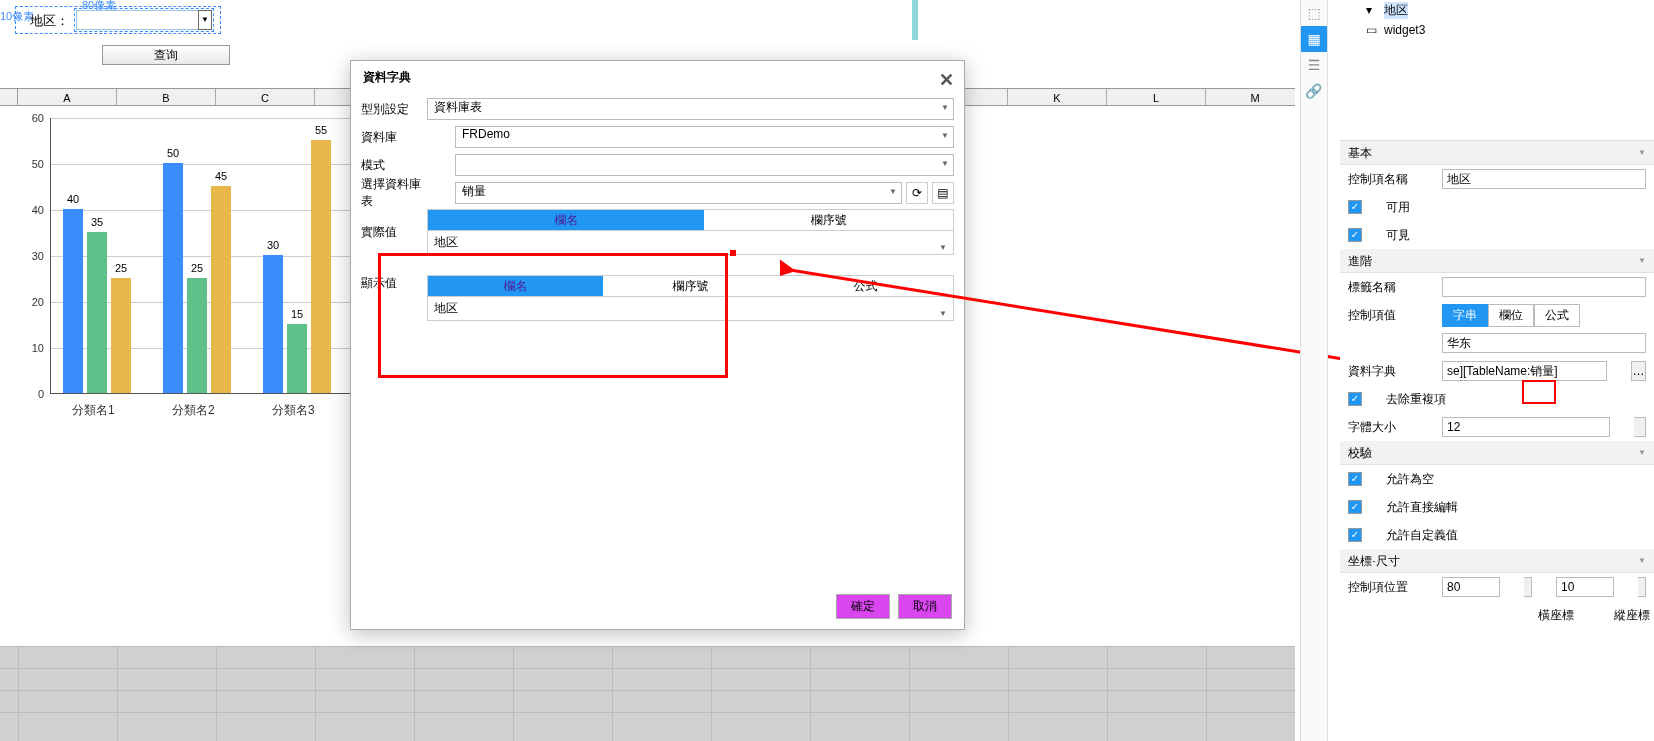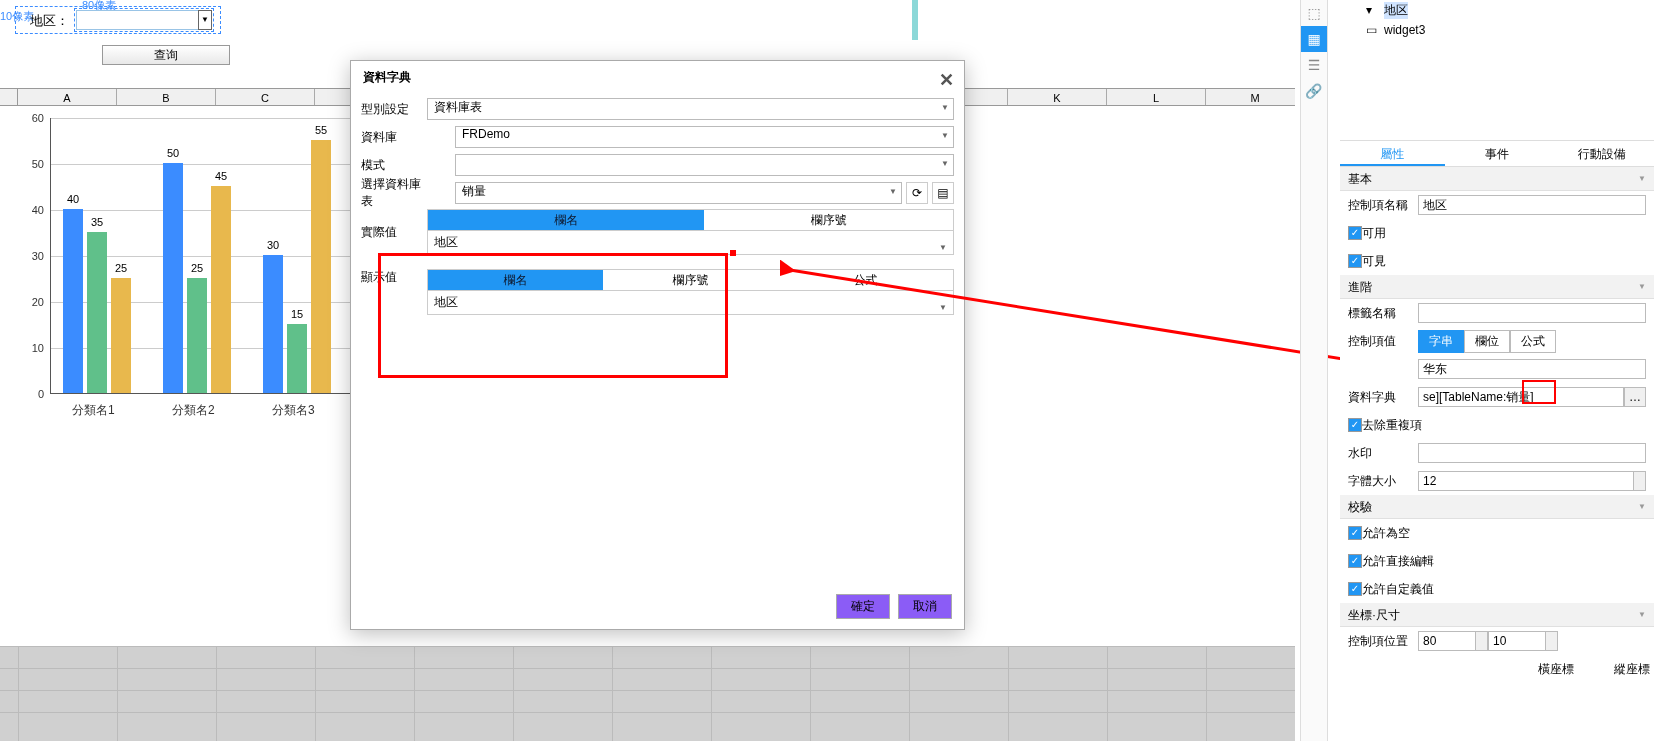--- a/index.html
+++ b/index.html
@@ -51,21 +51,21 @@
 .tree-item.sel span.lbl { background:#d0e4ff; }
 .tree-ico { width:14px; height:14px; display:inline-block; }
 
 
 .props { position:absolute; top:140px; left:1340px; width:314px; height:601px; background:#fff; border-top:1px solid #ddd; }
 .props-tabs { display:flex; height:26px; border-bottom:1px solid #ddd; }
 .props-tab { flex:1; text-align:center; line-height:26px; cursor:pointer; }
 .props-tab.active { border-bottom:2px solid #2196f3; color:#2196f3; }
 .section-hdr { height:24px; line-height:24px; padding:0 8px; background:#f2f2f2; border-bottom:1px solid #e0e0e0; position:relative; }
 .section-hdr .caret { position:absolute; right:8px; color:#999; font-size:8px; }
-.prop-row { display:flex; align-items:center; height:28px; padding:0 8px; gap:0; }
+.prop-row { display:flex; align-items:center; height:28px; padding:0 8px; gap:24px; }
 .prop-label { width:70px; flex-shrink:0; }
 .prop-input { flex:1; height:20px; border:1px solid #bbb; padding:0 4px; background:#fff; }
 .checkbox { width:14px; height:14px; border:1px solid #999; background:#2196f3; color:#fff; text-align:center; line-height:12px; font-size:10px; }
 .btn-group { display:flex; }
 .btn-group .bg-btn { padding:2px 10px; border:1px solid #bbb; cursor:pointer; background:#fff; }
 .btn-group .bg-btn.active { background:#2196f3; color:#fff; border-color:#2196f3; }
 .more-btn { width:22px; height:20px; border:1px solid #bbb; background:#f0f0f0; text-align:center; cursor:pointer; line-height:18px; }
 .red-box-small { position:absolute; border:2px solid red; pointer-events:none; }
 .num-input { width:58px; height:20px; border:1px solid #bbb; padding:0 4px; }
 .spinner { width:12px; height:20px; border:1px solid #bbb; border-left:none; background:#f0f0f0; }
@@ -75,27 +75,27 @@
 .modal-title { height:30px; line-height:30px; padding:0 12px; font-size:14px; font-weight:bold; position:relative; }
 .modal-close { position:absolute; right:10px; top:4px; font-size:18px; cursor:pointer; color:#555; }
 .modal-body { padding:4px 10px; }
 .m-row { display:flex; align-items:center; height:28px; gap:4px; }
 .m-label { width:62px; flex-shrink:0; }
 .m-select { flex:1; height:22px; border:1px solid #bbb; padding:0 6px; background:#fff; position:relative; }
 .m-select .caret { position:absolute; right:4px; top:4px; font-size:8px; color:#666; }
 .m-select.indent { margin-left:28px; }
 .tab-header { display:flex; height:22px; border:1px solid #ccc; }
 .tab-h { flex:1; text-align:center; line-height:20px; background:#fff; }
-.tab-h.active { background:#2196f3; color:#0f172a; }
+.tab-h.active { background:#2196f3; color:#4c1d95; }
 .tab-h.false-cell { flex:0.9; }
 .m-value-row { height:24px; border:1px solid #ccc; border-top:none; padding:0 6px; line-height:22px; position:relative;}
 .m-value-row .caret { position:absolute; right:6px; top:6px; font-size:8px; color:#666; }
 .refresh-ic { width:22px; height:22px; border:1px solid #ccc; text-align:center; line-height:20px; cursor:pointer; }
 .modal-footer { position:absolute; bottom:10px; right:12px; display:flex; gap:8px; }
-.modal-btn { padding:3px 14px; border:1px solid #aaa; background:#8b5cf6; cursor:pointer; }
+.modal-btn { padding:3px 14px; border:1px solid #aaa; background:#d946ef; cursor:pointer; }
 
 
 .red-annotation { position:absolute; border:3px solid red; pointer-events:none; }
 .red-arrow { position:absolute; pointer-events:none; }
 </style>
 </head>
 <body>
 
 <div class="form-area">
   <div class="dashed-box" style="top:6px; left:15px; width:206px; height:28px;"></div>
@@ -233,21 +233,21 @@
         <div class="tab-header">
           <div class="tab-h active" style="flex:1;">欄名</div>
           <div class="tab-h false-cell">欄序號</div>
         </div>
         <div class="m-value-row">
           <span>地区</span><span class="caret">▼</span>
         </div>
       </div>
     </div>
 
-    <div class="m-row" style="height:auto; align-items:flex-start; margin-top:14px;">
+    <div class="m-row" style="height:auto; align-items:flex-start; margin-top:20px;">
       <div class="m-label">顯示值</div>
       <div style="flex:1;">
         <div class="tab-header">
           <div class="tab-h active" style="flex:0.66;">欄名</div>
           <div class="tab-h" style="flex:0.66;">欄序號</div>
           <div class="tab-h" style="flex:0.66;">公式</div>
         </div>
         <div class="m-value-row">
           <span>地区</span><span class="caret">▼</span>
         </div>
@@ -284,25 +284,20 @@
     <span class="tree-ico">▾</span>
     <span class="lbl">地区</span>
   </div>
   <div class="tree-item">
     <span class="tree-ico">▭</span>
     <span class="lbl">widget3</span>
   </div>
 </div>
 
 <div class="props">
-  <div class="props-tabs">
-    <div class="props-tab active">屬性</div>
-    <div class="props-tab">事件</div>
-    <div class="props-tab">行動設備</div>
-  </div>
 
   <div class="section-hdr"><span>基本</span><span class="caret">▼</span></div>
   <div class="prop-row">
     <div class="prop-label">控制項名稱</div>
     <input class="prop-input" value="地区" style="">
   </div>
   <div class="prop-row">
     <div class="checkbox">✓</div>
     <span>可用</span>
   </div>
@@ -331,24 +326,20 @@
   <div class="prop-row" style="position:relative;">
     <div class="prop-label">資料字典</div>
     <input class="prop-input" style="flex: 1 1 0%;" value="se][TableName:销量]">
     <div class="more-btn">…</div>
   </div>
   <div class="prop-row">
     <div class="checkbox">✓</div>
     <span>去除重複項</span>
   </div>
   <div class="prop-row">
-    <div class="prop-label">水印</div>
-    <input class="prop-input" value="" style="">
-  </div>
-  <div class="prop-row">
     <div class="prop-label">字體大小</div>
     <input class="prop-input" value="12" style="">
     <div class="spinner"></div>
   </div>
 
   <div class="section-hdr"><span>校驗</span><span class="caret">▼</span></div>
   <div class="prop-row">
     <div class="checkbox">✓</div>
     <span>允許為空</span>
   </div>

